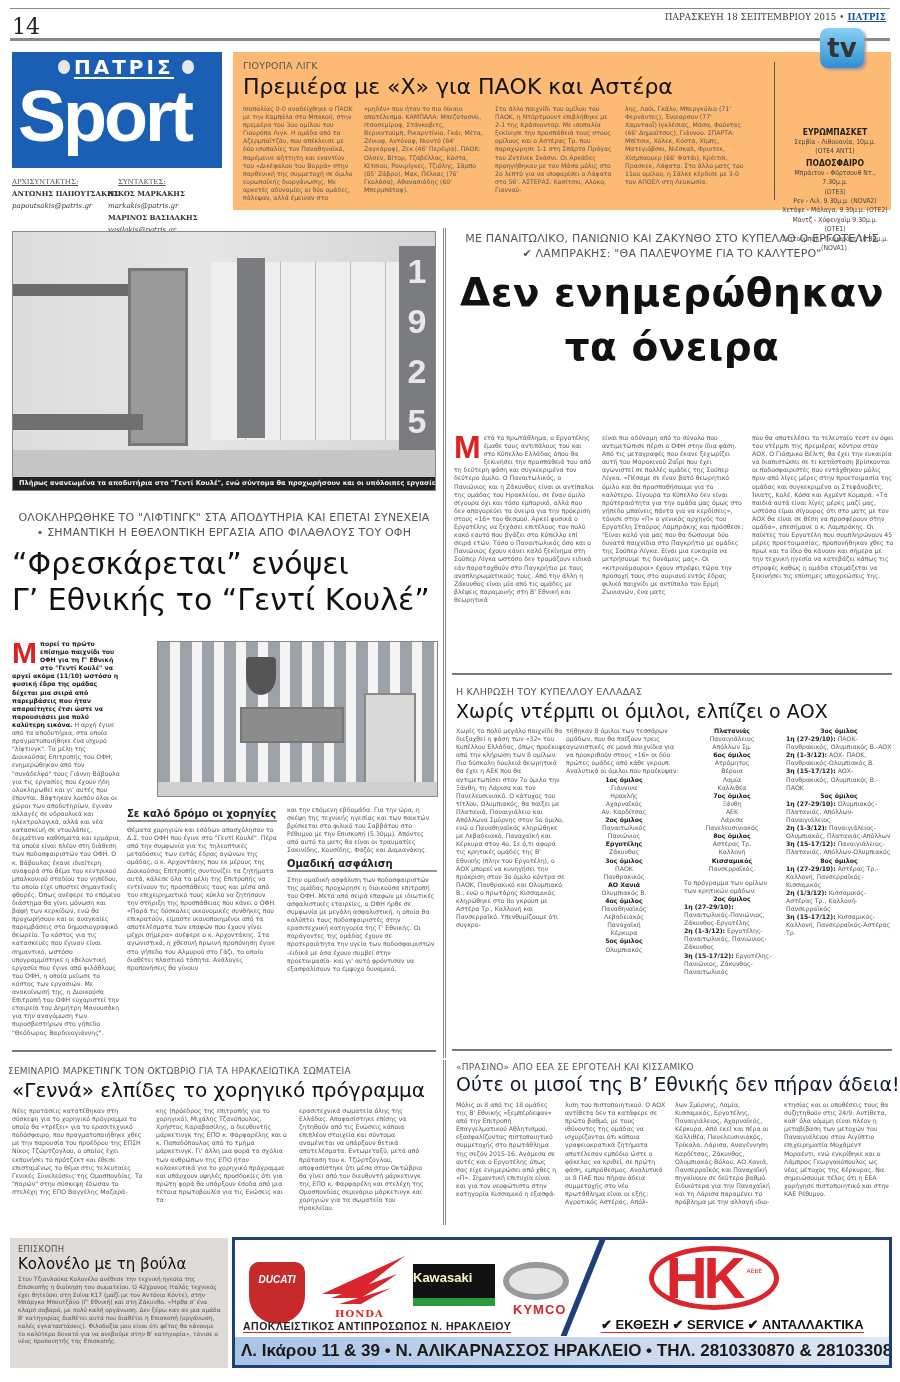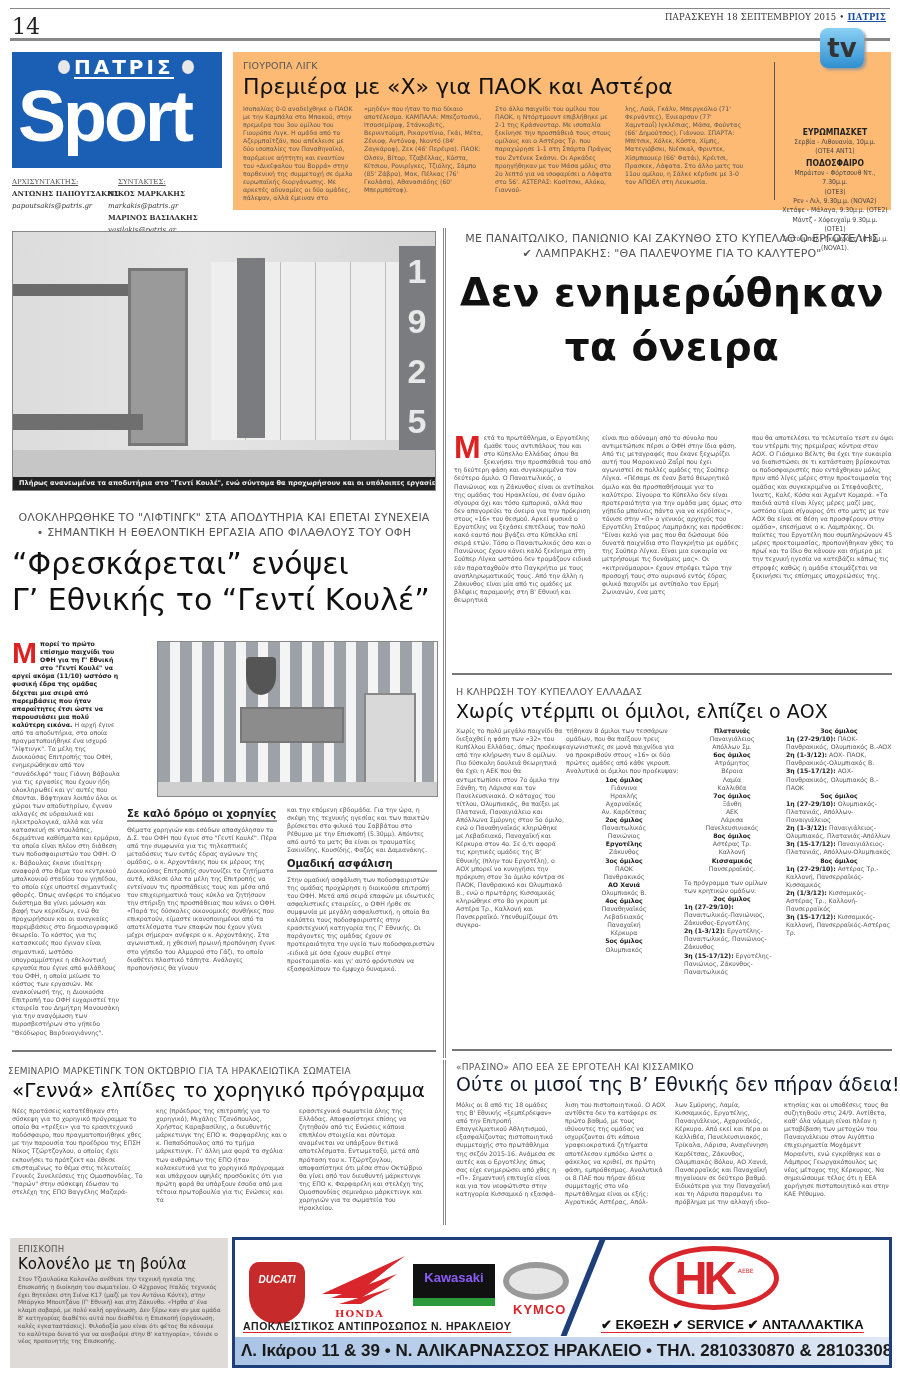--- a/index.html
+++ b/index.html
@@ -265,29 +265,29 @@
 
   <div class="abs" style="left:82px;top:14px;width:90px;height:52px;">
     <svg width="90" height="52" viewBox="0 0 90 52">
       <path d="M5 40 L88 2 L72 14 L40 40 Z" fill="#d8262c"></path>
       <path d="M14 44 L80 20 L66 30 L44 44 Z" fill="#d8262c"></path>
       <path d="M22 50 L74 34 L58 42 L44 50 Z" fill="#d8262c"></path>
     </svg>
   </div>
   <div class="abs" style="left:100px;top:68px;font-family:'DejaVu Serif',serif;font-weight:bold;font-size:10px;color:#d8262c;letter-spacing:1px;">HONDA</div>
 
-  <div class="abs" style="left:178px;top:24px;width:82px;height:42px;background:#111;color:#8b5cf6;font-family:'Liberation Sans',sans-serif;font-weight:bold;font-size:13px;text-align:center;line-height:28px;border-bottom:8px solid #2a9a3a;">Kawasaki</div>
+  <div class="abs" style="left:178px;top:24px;width:82px;height:42px;background:#111;color:#fef9c3;font-family:'Liberation Sans',sans-serif;font-weight:bold;font-size:13px;line-height:28px;border-bottom:8px solid #2a9a3a;">Kawasaki</div>
 
   <div class="abs" style="left:268px;top:22px;width:66px;height:38px;border:6px solid #999;border-radius:50%;background:#e6e6e6;"></div>
   <div class="abs" style="left:278px;top:62px;font-family:'Liberation Sans',sans-serif;font-weight:bold;font-size:13px;color:#d8262c;letter-spacing:1px;">KYMCO</div>
 
   <div class="abs" style="left:345px;top:0;width:6px;height:96px;background:#1e3f7a;transform:skewX(-22deg);"></div>
 
   <div class="abs" style="left:414px;top:6px;width:130px;height:64px;border:5px solid #d8262c;border-radius:50%;text-align:center;">
-    <span style="font-family:'Liberation Sans',sans-serif;font-weight:bold;font-size:46px;color:#d8262c;line-height:54px;letter-spacing:-4px;">HK</span>
+    <span style="font-family:'Liberation Sans',sans-serif;font-weight:bold;font-size:58px;color:#d8262c;line-height:54px;letter-spacing:-4px;">HK</span>
     <span style="font-size:6px;color:#d8262c;vertical-align:top;position:relative;top:16px;">ΑΕΒΕ</span>
   </div>
   <div class="abs rep" style="left:8px;top:80px;border-bottom:1px solid #d8262c;">ΑΠΟΚΛΕΙΣΤΙΚΟΣ ΑΝΤΙΠΡΟΣΩΠΟΣ Ν. ΗΡΑΚΛΕΙΟΥ</div>
   <div class="abs" style="left:366px;top:77px;font-family:'Liberation Sans',sans-serif;font-weight:bold;font-size:13px;color:#111;white-space:nowrap;border-bottom:1px solid #d8262c;">
     <span>✔ ΕΚΘΕΣΗ</span>
     <span>✔ SERVICE</span>
     <span>✔ ΑΝΤΑΛΛΑΚΤΙΚΑ</span>
   </div>
   <div class="abs addr" style="left:0;top:97px;width:654px;height:28px;line-height:28px;padding-left:6px;white-space:nowrap;overflow:hidden;font-size:17px;">Λ. Ικάρου 11 &amp; 39 • Ν. ΑΛΙΚΑΡΝΑΣΣΟΣ ΗΡΑΚΛΕΙΟ • ΤΗΛ. 2810330870 &amp; 2810330880</div>
 </div>

